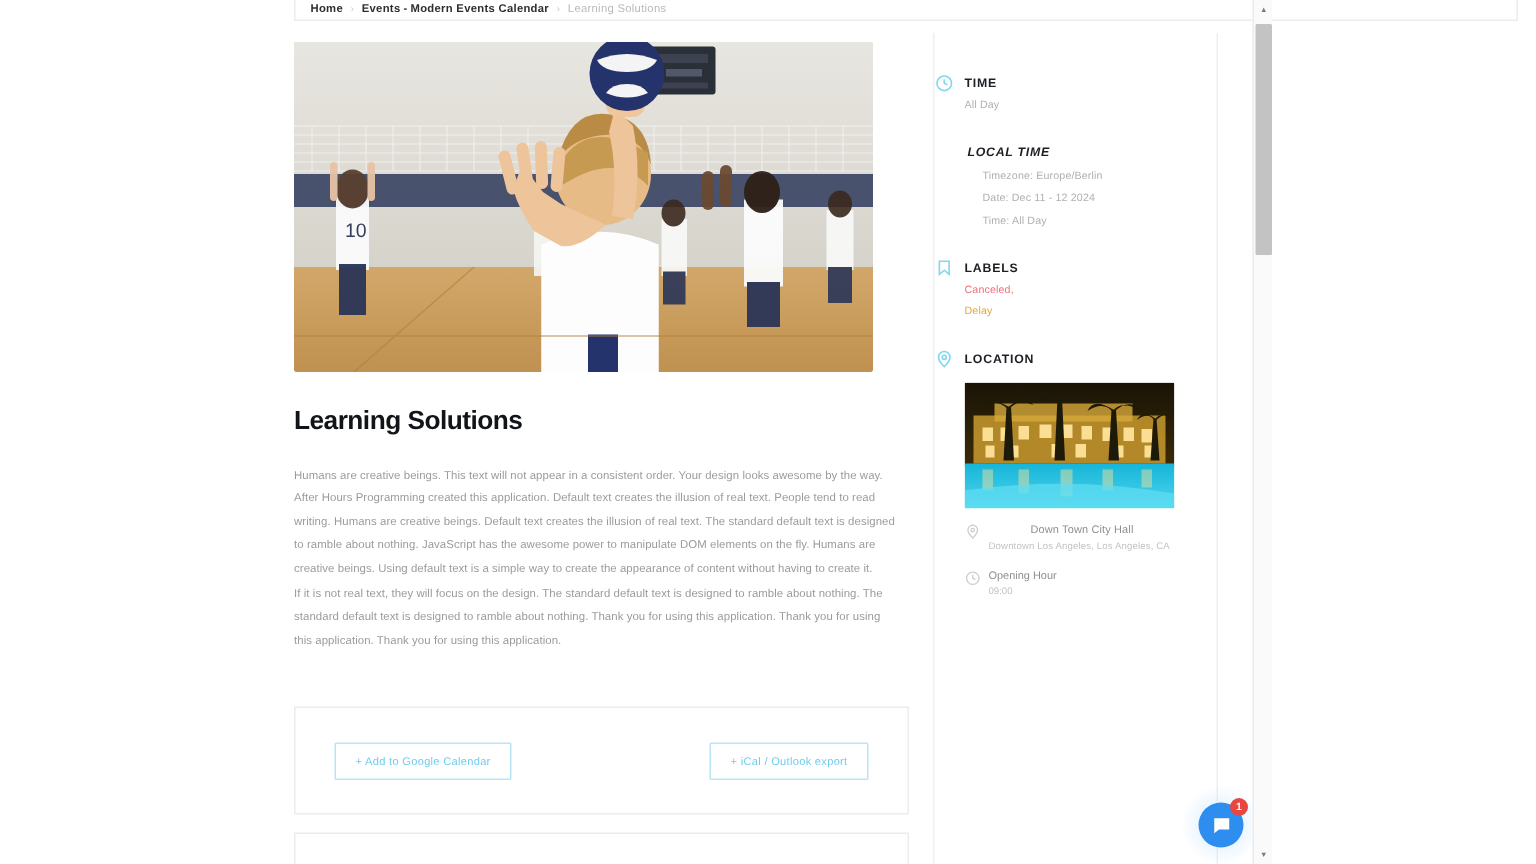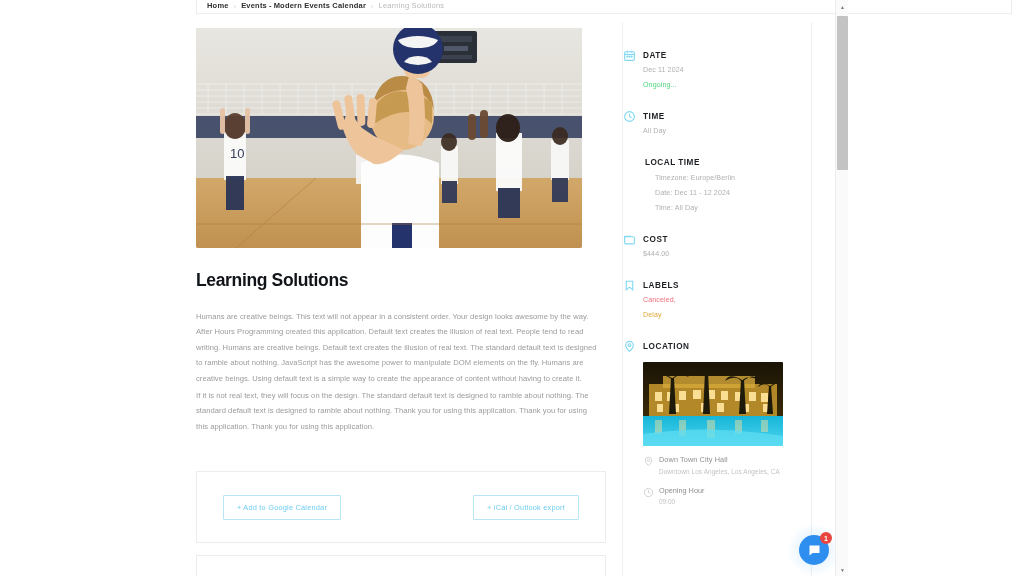--- a/index.html
+++ b/index.html
@@ -80,32 +80,32 @@
   }
   .sb-sub {
     font-size: 7.1px; color: #b0b0b4; line-height: 11.5px;
     margin-top: 3px; letter-spacing: .1px;
   }
   .sb-sub.green { color: #4fd27d; }
   .sb-sub.red { color: #f0707a; }
   .sb-sub.gold { color: #e2a93a; }
 
   .localtime { margin-left: 2px; margin-bottom: 22px; }
-  .lt-head { font-size: 8.2px; font-weight: 700; color: #1c1f23; letter-spacing: .5px; }
+  .lt-head { font-size: 8.2px; font-weight: 700; color: #1c1f23; letter-spacing: .5px; font-style: italic; }
   .lt-row { font-size: 7.1px; color: #b0b0b4; margin-top: 7px; padding-left: 10px; letter-spacing: .1px; }
 
   .loc-img { margin-top: 9px; width: 140px; height: 84px; overflow: hidden; border-radius: 1px; }
   .loc-img svg { display: block; width: 100%; height: 100%; }
 
   .loc-row { display: flex; margin-top: 9px; }
   .loc-row .mini {
     width: 11px; height: 11px; flex: 0 0 11px; color: #cfcfd3; margin-right: 5px; margin-top: 1px;
   }
   .loc-row .mini svg { display: block; width: 11px; height: 11px; }
-  .loc-name { font-size: 7.3px; color: #8f8f94; line-height: 10px; letter-spacing: .1px; }
+  .loc-name { font-size: 7.3px; color: #8f8f94; line-height: 10px; letter-spacing: .1px; margin-left: 28px; }
   .loc-addr { font-size: 6.4px; color: #c3c3c7; line-height: 10px; margin-top: 2px; letter-spacing: .1px; }
   .oh-title { font-size: 7.3px; color: #8f8f94; line-height: 10px; }
   .oh-val { font-size: 6.4px; color: #c3c3c7; line-height: 10px; margin-top: 1px; }
 
   .cat-item {
     font-size: 7.2px; color: #b6b6ba; margin-top: 8px; padding-left: 14px;
     position: relative; letter-spacing: .1px;
   }
   .cat-item::before {
     content: "\203A"; position: absolute; left: 3px; top: -2px;
@@ -275,65 +275,39 @@
       <button class="exp-btn">+ iCal / Outlook export</button>
     </div>
 
     <div class="ongoing-card">
       
     </div>
   </div>
 
   <aside class="sidebar">
 
-    <div class="sb-block">
-      <span class="sb-icon">
-        <svg viewBox="0 0 24 24" fill="none" stroke="currentColor" stroke-width="2">
-          <rect x="3" y="5" width="18" height="16" rx="2"></rect>
-            <line x1="3" y1="10" x2="21" y2="10"></line>
-          <line x1="8" y1="3" x2="8" y2="7"></line>
-            <line x1="16" y1="3" x2="16" y2="7"></line>
-          <circle cx="8" cy="14" r="1"></circle>
-            <circle cx="12" cy="14" r="1"></circle>
-            <circle cx="16" cy="14" r="1"></circle>
-        </svg>
-      </span>
-      <div class="sb-head">DATE</div>
-      <div class="sb-sub">Dec 11 2024</div>
-      <div class="sb-sub green">Ongoing...</div>
-    </div>
 
     <div class="sb-block">
       <span class="sb-icon">
         <svg viewBox="0 0 24 24" fill="none" stroke="currentColor" stroke-width="2">
           <circle cx="12" cy="12" r="9"></circle>
             <polyline points="12,7 12,12 16,14"></polyline>
         </svg>
       </span>
       <div class="sb-head">TIME</div>
       <div class="sb-sub">All Day</div>
     </div>
 
     <div class="localtime">
       <div class="lt-head">LOCAL TIME</div>
       <div class="lt-row">Timezone: Europe/Berlin</div>
       <div class="lt-row">Date: Dec 11 - 12 2024</div>
       <div class="lt-row">Time: All Day</div>
     </div>
 
-    <div class="sb-block">
-      <span class="sb-icon">
-        <svg viewBox="0 0 24 24" fill="none" stroke="currentColor" stroke-width="2">
-          <rect x="3" y="7" width="18" height="13" rx="2"></rect>
-            <path d="M3 9 L3 6 L15 6"></path>
-        </svg>
-      </span>
-      <div class="sb-head">COST</div>
-      <div class="sb-sub">$444.00</div>
-    </div>
 
     <div class="sb-block">
       <span class="sb-icon">
         <svg viewBox="0 0 24 24" fill="none" stroke="currentColor" stroke-width="2">
           <path d="M6 4 L18 4 L18 20 L12 15 L6 20 Z"></path>
         </svg>
       </span>
       <div class="sb-head">LABELS</div>
       <div class="sb-sub red">Canceled,</div>
       <div class="sb-sub gold">Delay</div>

